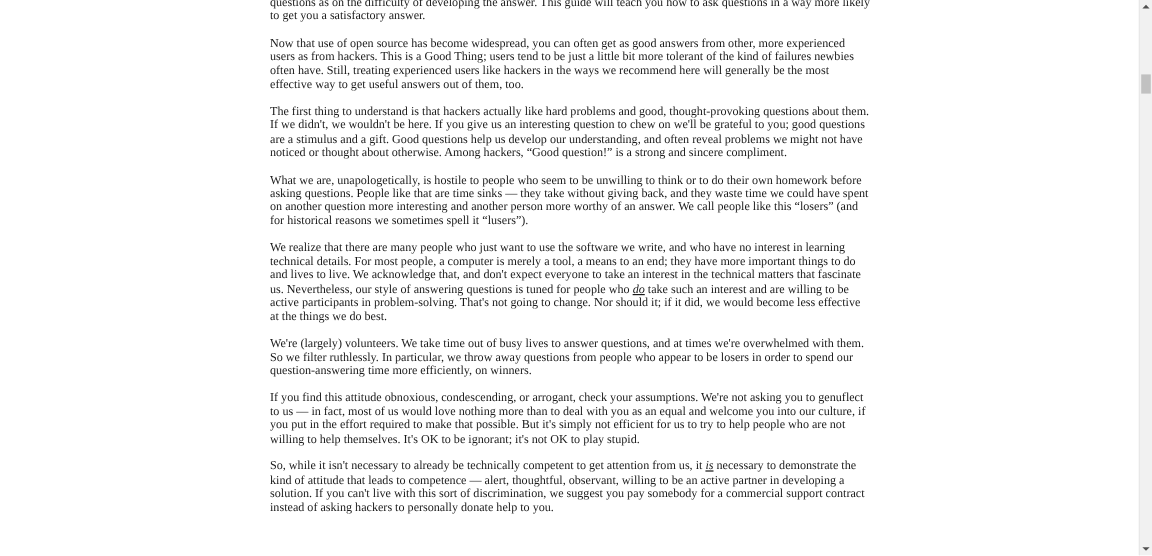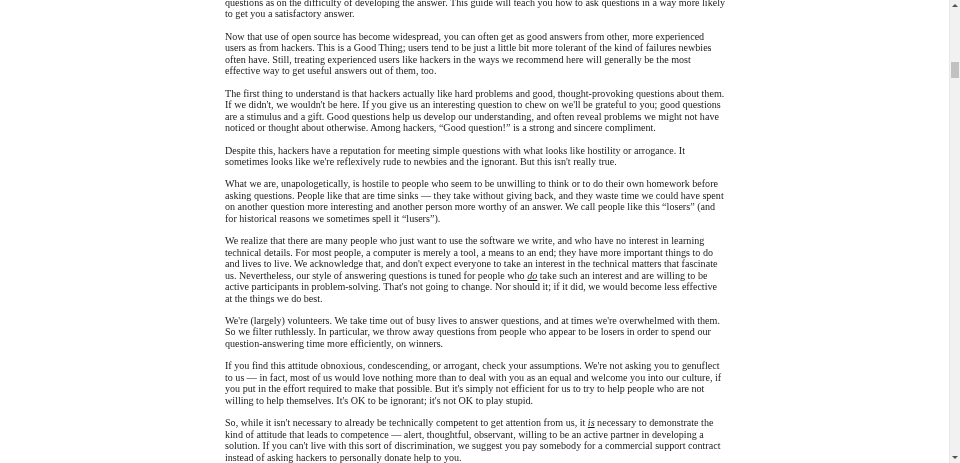--- a/index.html
+++ b/index.html
@@ -83,21 +83,20 @@
     }
   </style>
 </head>
 <body>
 
 <div class="viewport">
   <div class="content">
     <p><span>questions as on the difficulty of developing the answer. This guide will teach you how to ask questions in a way more likely to get you a satisfactory answer.</span></p>
     <p><span>Now that use of open source has become widespread, you can often get as good answers from other, more experienced users as from hackers. This is a Good Thing; users tend to be just a little bit more tolerant of the kind of failures newbies often have. Still, treating experienced users like hackers in the ways we recommend here will generally be the most effective way to get useful answers out of them, too.</span></p>
     <p><span>The first thing to understand is that hackers actually like hard problems and good, thought-provoking questions about them. If we didn't, we wouldn't be here. If you give us an interesting question to chew on we'll be grateful to you; good questions are a stimulus and a gift. Good questions help us develop our understanding, and often reveal problems we might not have noticed or thought about otherwise. Among hackers, “Good question!” is a strong and sincere compliment.</span></p>
-    <p><span>Despite this, hackers have a reputation for meeting simple questions with what looks like hostility or arrogance. It sometimes looks like we're reflexively rude to newbies and the ignorant. But this isn't really true.</span></p>
     <p><span>What we are, unapologetically, is hostile to people who seem to be unwilling to think or to do their own homework before asking questions. People like that are time sinks — they take without giving back, and they waste time we could have spent on another question more interesting and another person more worthy of an answer. We call people like this “losers” (and for historical reasons we sometimes spell it “lusers”).</span></p>
     <p><span>We realize that there are many people who just want to use the software we write, and who have no interest in learning technical details. For most people, a computer is merely a tool, a means to an end; they have more important things to do and lives to live. We acknowledge that, and don't expect everyone to take an interest in the technical matters that fascinate us. Nevertheless, our style of answering questions is tuned for people who </span><em>do</em><span> take such an interest and are willing to be active participants in problem-solving. That's not going to change. Nor should it; if it did, we would become less effective at the things we do best.</span></p>
     <p><span>We're (largely) volunteers. We take time out of busy lives to answer questions, and at times we're overwhelmed with them. So we filter ruthlessly. In particular, we throw away questions from people who appear to be losers in order to spend our question-answering time more efficiently, on winners.</span></p>
     <p><span>If you find this attitude obnoxious, condescending, or arrogant, check your assumptions. We're not asking you to genuflect to us — in fact, most of us would love nothing more than to deal with you as an equal and welcome you into our culture, if you put in the effort required to make that possible. But it's simply not efficient for us to try to help people who are not willing to help themselves. It's OK to be ignorant; it's not OK to play stupid.</span></p>
     <p><span>So, while it isn't necessary to already be technically competent to get attention from us, it </span><em>is</em><span> necessary to demonstrate the kind of attitude that leads to competence — alert, thoughtful, observant, willing to be an active partner in developing a solution. If you can't live with this sort of discrimination, we suggest you pay somebody for a commercial support contract instead of asking hackers to personally donate help to you.</span></p>
   </div>
 </div>
 
 <div class="scrollbar">
   <div class="scroll-arrow up">

